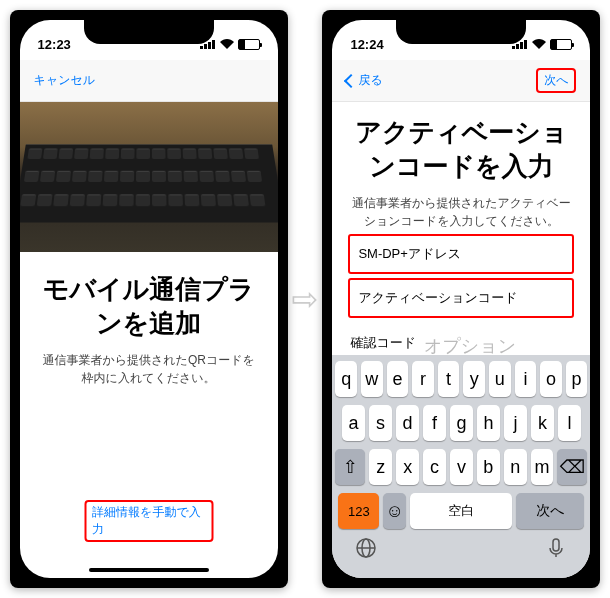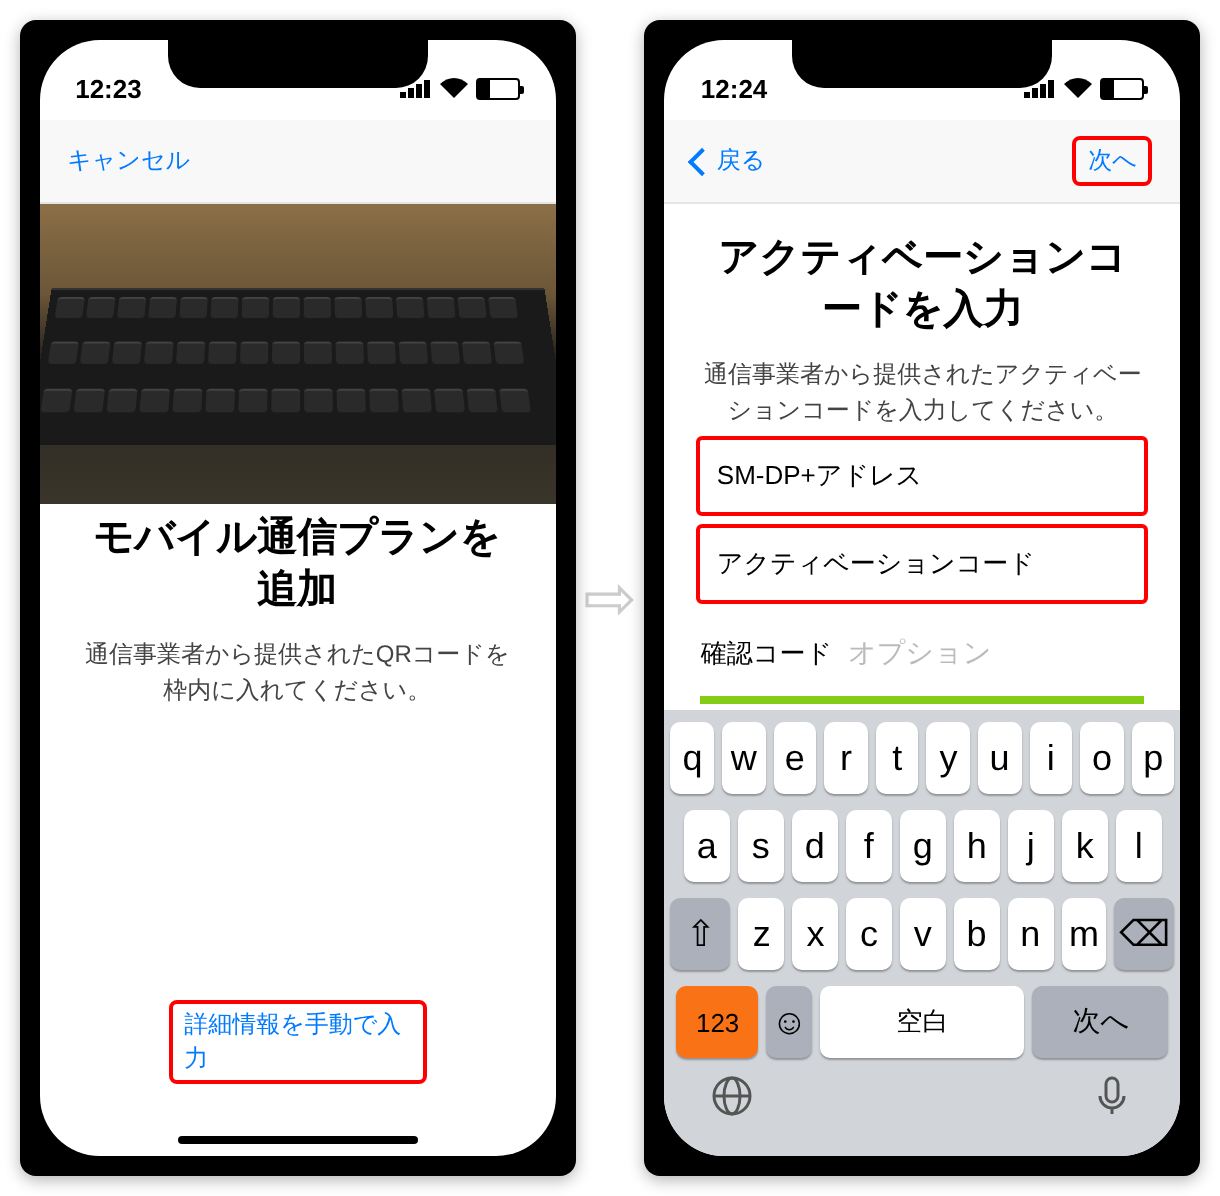--- a/index.html
+++ b/index.html
@@ -15,31 +15,31 @@
 .battery::after{content:"";position:absolute;right:-3px;top:3px;width:2px;height:4px;background:#000;border-radius:0 1px 1px 0}
 .battery-fill{width:30%;height:100%;background:#000}
 .navbar{height:42px;display:flex;align-items:center;justify-content:space-between;padding:0 14px;border-bottom:1px solid #e5e5e5;background:#f8f8f8}
 .nav-btn{color:#007aff;font-size:12px;display:flex;align-items:center;gap:2px}
 .chevron-left{width:10px;height:10px;border-left:2px solid #007aff;border-bottom:2px solid #007aff;transform:rotate(45deg)}
 .highlight{border:2.5px solid #ff0000;border-radius:4px;padding:2px 6px}
 .camera-preview{width:100%;height:150px;background:linear-gradient(180deg,#8b6f47 0%,#6b5637 30%,#2a2520 50%,#3a352a 100%);position:relative;overflow:hidden}
 .keyboard-img{position:absolute;top:25%;left:0;right:0;height:55%;background:#1a1a1a;transform:perspective(300px) rotateX(20deg);border-top:1px solid #333}
 .keys{display:flex;flex-wrap:wrap;gap:2px;padding:4px;height:100%}
 .k{width:14px;height:12px;background:#2a2a2a;border-radius:2px;border-top:1px solid #444}
-.content{flex:1;padding:4px 18px;text-align:center;overflow:hidden}
-.title{font-size:20px;font-weight:700;color:#000;margin-bottom:10px;line-height:1.3}
+.content{flex:1;padding:21px 18px;text-align:center;overflow:hidden}
+.title{font-size:26px;font-weight:700;color:#000;margin-bottom:10px;line-height:1.3}
 .subtitle{font-size:12px;color:#444;line-height:1.5}
 .bottom-btn{position:absolute;bottom:36px;left:50%;transform:translateX(-50%)}
 .home-indicator{position:absolute;bottom:6px;left:50%;transform:translateX(-50%);width:120px;height:4px;background:#000;border-radius:3px}
 .arrow{font-size:32px;color:#ccc}
 .fields{margin-top:4px}
 .field-row{border-bottom:4px solid #84cc16;padding:12px 0;text-align:left;display:flex;gap:8px}
 .field-hl{border:2.5px solid #ff0000;border-radius:3px;padding:9px 8px;margin:4px -2px}
 .field-label{font-size:13px;color:#000}
-.field-opt{font-size:14px;color:#bbb}
+.field-opt{font-size:18px;color:#bbb}
 .ios-kb{position:absolute;bottom:0;left:0;right:0;background:#d1d4d9;padding:6px 3px 3px}
 .kb-row{display:flex;gap:4px;justify-content:center;margin-bottom:8px}
 .key{background:#fff;border-radius:5px;height:36px;display:flex;align-items:center;justify-content:center;font-size:18px;color:#000;box-shadow:0 1px 1px rgba(0,0,0,0.3);flex:1;max-width:23px}
 .key-wide{max-width:30px;background:#abb0ba}
 .key-space{flex:3;max-width:none;font-size:13px}
 .key-next{flex:2;max-width:none;background:#abb0ba;font-size:14px}
 .key-123{flex:1.2;max-width:none;background:#f97316;font-size:13px}
 .key-emoji{background:#abb0ba}
 .kb-bottom{display:flex;gap:4px;padding:0 3px}
 .kb-footer{display:flex;justify-content:space-between;padding:8px 20px 16px;color:#555}

